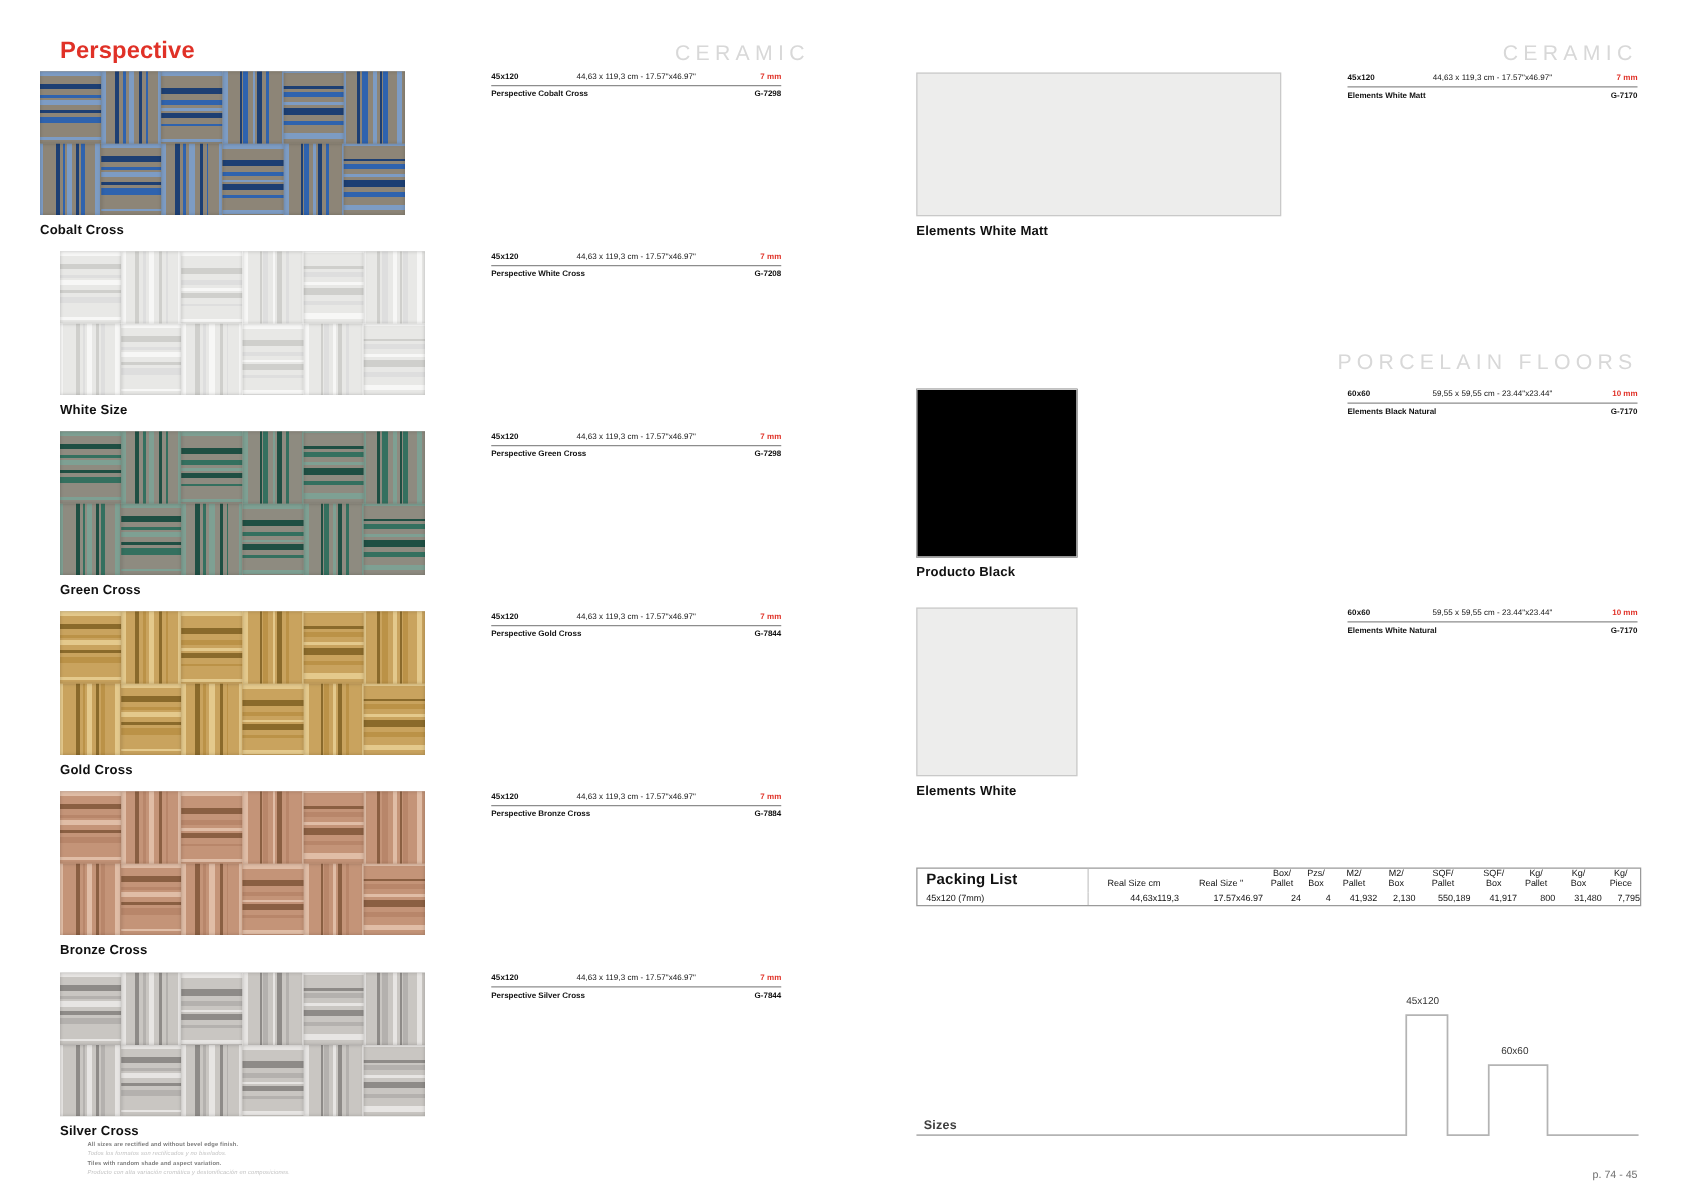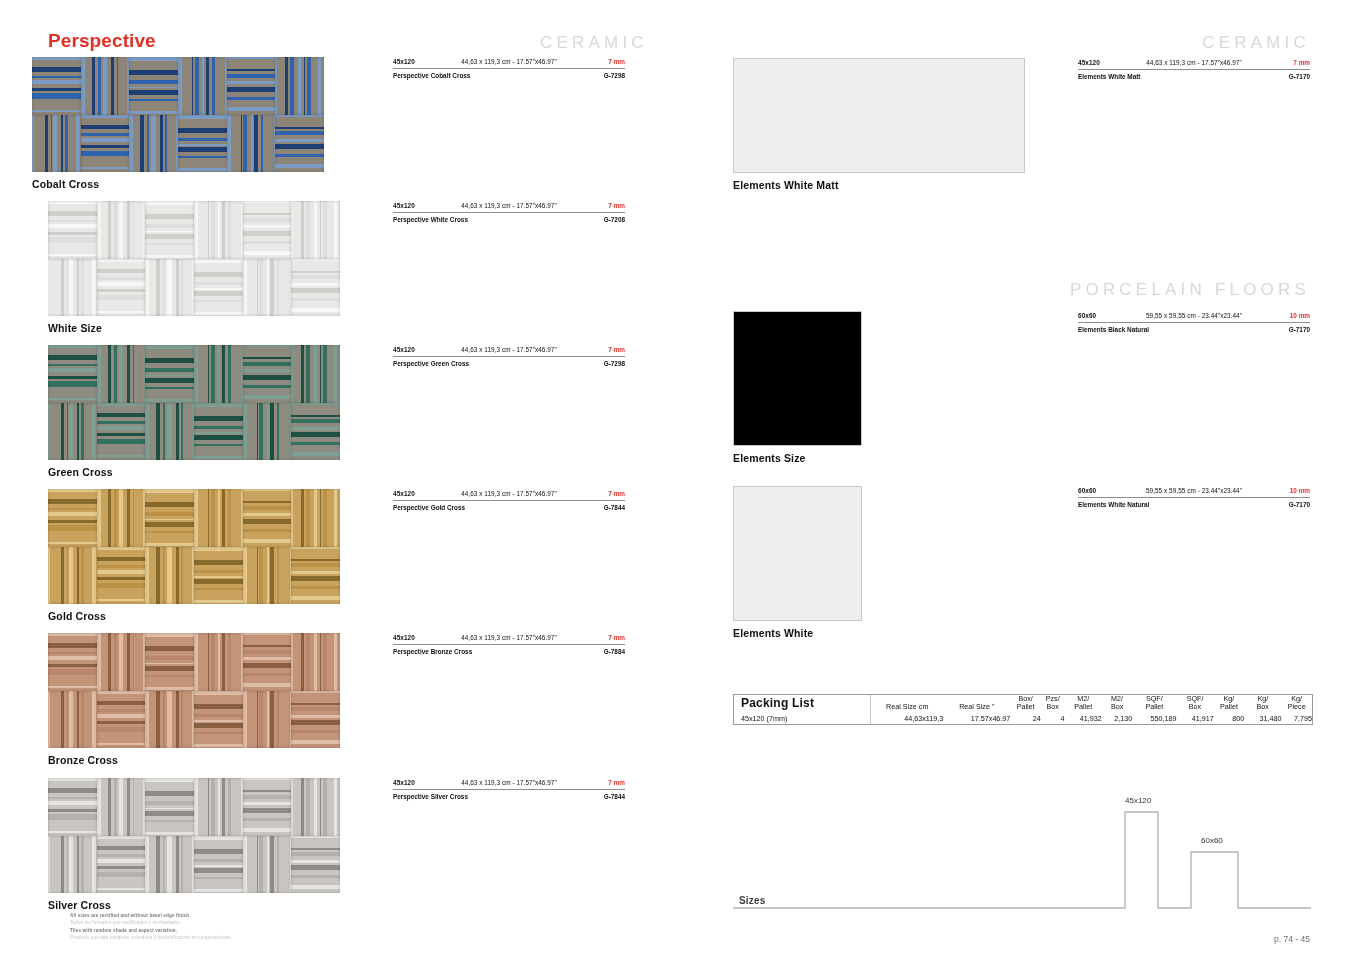--- a/index.html
+++ b/index.html
@@ -293,21 +293,21 @@
     </div>
     </div>
 
   <div id="right-products">
       <div class="prod" style="left:733px;top:58px;width:292px;">
       <div class="swatch" style="width:292px;height:115px;background:#ededec;"></div>
       <div class="prod-name">Elements White Matt</div>
     </div>
       <div class="prod" style="left:733px;top:311px;width:129px;">
       <div class="swatch" style="width:129px;height:135px;background:#000000;"></div>
-      <div class="prod-name">Elements Size</div>
+      <div class="prod-name">Producto Black</div>
     </div>
       <div class="prod" style="left:733px;top:486px;width:136px;">
       <div class="swatch" style="width:129px;height:135px;background:#ededec;"></div>
       <div class="prod-name">Elements White</div>
     </div>
     </div>
   <div id="right-specs">
       <div class="spec" style="left:1078px;top:59px;width:232px;">
       <div class="row1">
         <span class="fmt">45x120</span>

